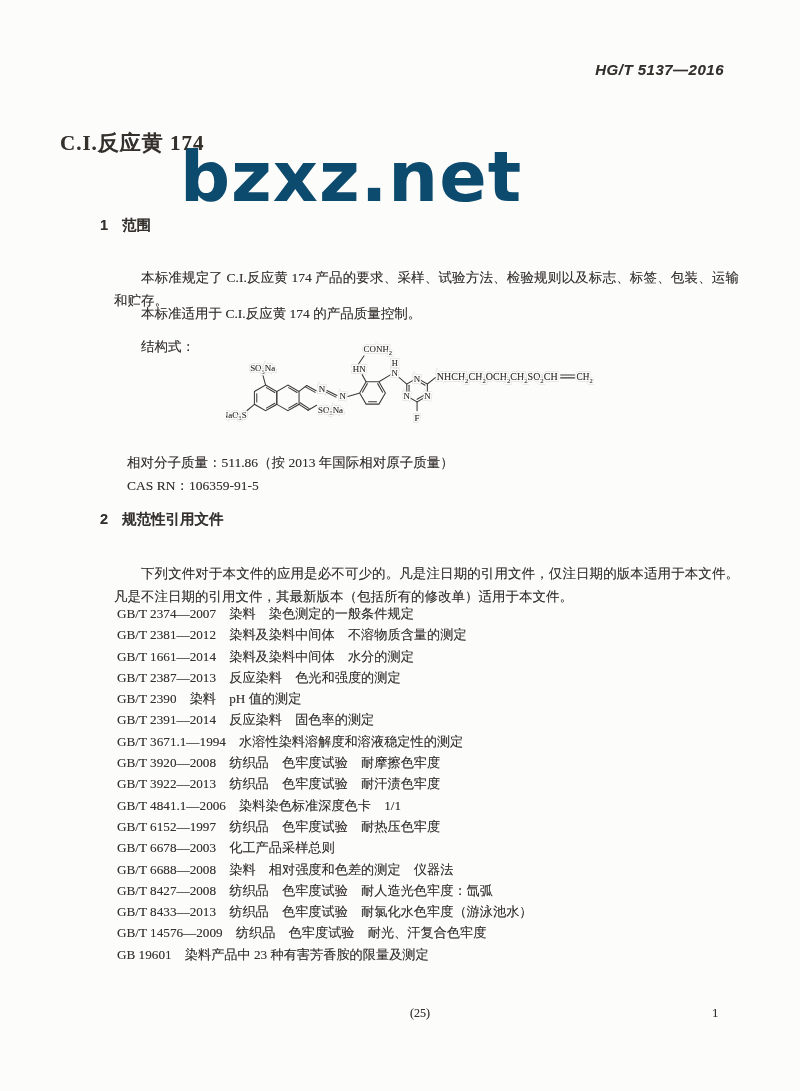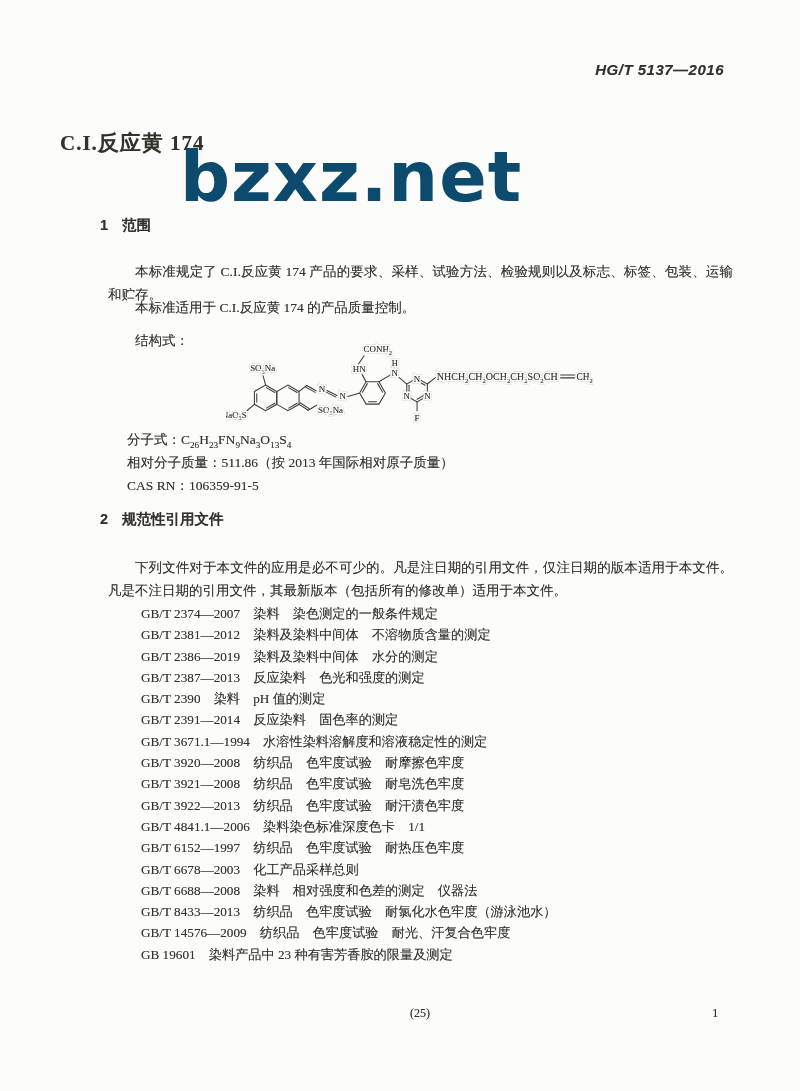--- a/index.html
+++ b/index.html
@@ -24,23 +24,23 @@
   .doc-title{
     position:absolute;top:129px;left:60px;width:720px;z-index:1;
     text-align:left;font-weight:bold;font-size:21px;letter-spacing:1px;
   }
   .blk{position:absolute;left:100px;width:625px;z-index:1;}
   .sec-head{
     font-family:"Liberation Sans","DejaVu Sans",sans-serif;
     font-weight:bold;font-size:14.5px;
   }
   .sec-head .num{margin-right:14px;}
-  .para{font-size:13.5px;line-height:23px;text-align:justify;text-indent:27px;margin:8px;}
+  .para{font-size:13.5px;line-height:23px;text-align:justify;text-indent:27px;margin:14px;}
   .line{font-size:13.5px;margin-left:27px;}
-  .reflist{font-size:13.2px;line-height:21.3px;margin-left:41px;}
+  .reflist{font-size:13.2px;line-height:21.3px;margin-left:17px;}
   sub{font-size:.68em;line-height:0;}
   .figure{position:absolute;left:226px;top:341px;z-index:1;}
   .figure text{fill:#34312d;font-family:"Liberation Serif","DejaVu Serif",serif;}
   .figure .halo{paint-order:stroke;stroke:#fcfcfb;stroke-width:3.2px;}
   .figure line,.figure polygon,.figure path{stroke:#3c3a36;stroke-width:1.05;fill:none;stroke-linecap:round;}
   .footer-center{position:absolute;left:410px;top:1006px;font-size:12px;z-index:1;text-align:center;}
   .footer-page{position:absolute;left:712px;top:1005px;font-size:13px;z-index:1;}
 </style>
 </head>
 <body>
@@ -128,47 +128,44 @@
 
     <line x1="203.4" y1="43" x2="211.5" y2="36.5"></line>
     <text class="halo" x="213" y="39" font-size="9.5" text-anchor="start" textLength="122" lengthAdjust="spacingAndGlyphs"><tspan>NHCH</tspan><tspan dy="2.6" font-size="6.5">2</tspan><tspan dy="-2.6">CH</tspan><tspan dy="2.6" font-size="6.5">2</tspan><tspan dy="-2.6">OCH</tspan><tspan dy="2.6" font-size="6.5">2</tspan><tspan dy="-2.6">CH</tspan><tspan dy="2.6" font-size="6.5">2</tspan><tspan dy="-2.6">SO</tspan><tspan dy="2.6" font-size="6.5">2</tspan><tspan dy="-2.6">CH</tspan></text>
     <g>
       <line x1="338" y1="33.8" x2="352" y2="33.8"></line>
       <line x1="338" y1="36.8" x2="352" y2="36.8"></line>
     </g>
     <text class="halo" x="354" y="39" font-size="9.5" text-anchor="start"><tspan>CH</tspan><tspan dy="2.6" font-size="6.5">2</tspan></text>
   </svg>
 
-  <div class="blk line" style="top:431px">
-    <span>分子式：</span><span>C<sub>26</sub>H<sub>23</sub>FN<sub>9</sub>Na<sub>3</sub>O<sub>13</sub>S<sub>4</sub></span>
-  </div>
   <div class="blk line" style="top:454px">相对分子质量：511.86（按 2013 年国际相对原子质量）</div>
   <div class="blk line" style="top:477px">CAS RN：106359-91-5</div>
 
   <div class="blk sec-head" style="top:510px">
     <span class="num">2</span><span>规范性引用文件</span>
   </div>
 
   <p class="blk para" style="top:548px">下列文件对于本文件的应用是必不可少的。凡是注日期的引用文件，仅注日期的版本适用于本文件。凡是不注日期的引用文件，其最新版本（包括所有的修改单）适用于本文件。</p>
 
   <div class="blk reflist" style="top:603px">
     <div>GB/T 2374—2007　染料　染色测定的一般条件规定</div>
     <div>GB/T 2381—2012　染料及染料中间体　不溶物质含量的测定</div>
-    <div>GB/T 2386—2019　染料及染料中间体　水分的测定</div>
+    <div>GB/T 1661—2014　染料及染料中间体　水分的测定</div>
     <div>GB/T 2387—2013　反应染料　色光和强度的测定</div>
     <div>GB/T 2390　染料　pH 值的测定</div>
     <div>GB/T 2391—2014　反应染料　固色率的测定</div>
     <div>GB/T 3671.1—1994　水溶性染料溶解度和溶液稳定性的测定</div>
     <div>GB/T 3920—2008　纺织品　色牢度试验　耐摩擦色牢度</div>
-    <div>GB/T 3921—2008　纺织品　色牢度试验　耐皂洗色牢度</div>
     <div>GB/T 3922—2013　纺织品　色牢度试验　耐汗渍色牢度</div>
     <div>GB/T 4841.1—2006　染料染色标准深度色卡　1/1</div>
     <div>GB/T 6152—1997　纺织品　色牢度试验　耐热压色牢度</div>
     <div>GB/T 6678—2003　化工产品采样总则</div>
     <div>GB/T 6688—2008　染料　相对强度和色差的测定　仪器法</div>
+    <div>GB/T 8427—2008　纺织品　色牢度试验　耐人造光色牢度：氙弧</div>
     <div>GB/T 8433—2013　纺织品　色牢度试验　耐氯化水色牢度（游泳池水）</div>
     <div>GB/T 14576—2009　纺织品　色牢度试验　耐光、汗复合色牢度</div>
     <div>GB 19601　染料产品中 23 种有害芳香胺的限量及测定</div>
   </div>
 
   <div class="footer-center">(25)</div>
   <div class="footer-page">1</div>
 
 </div>
 

